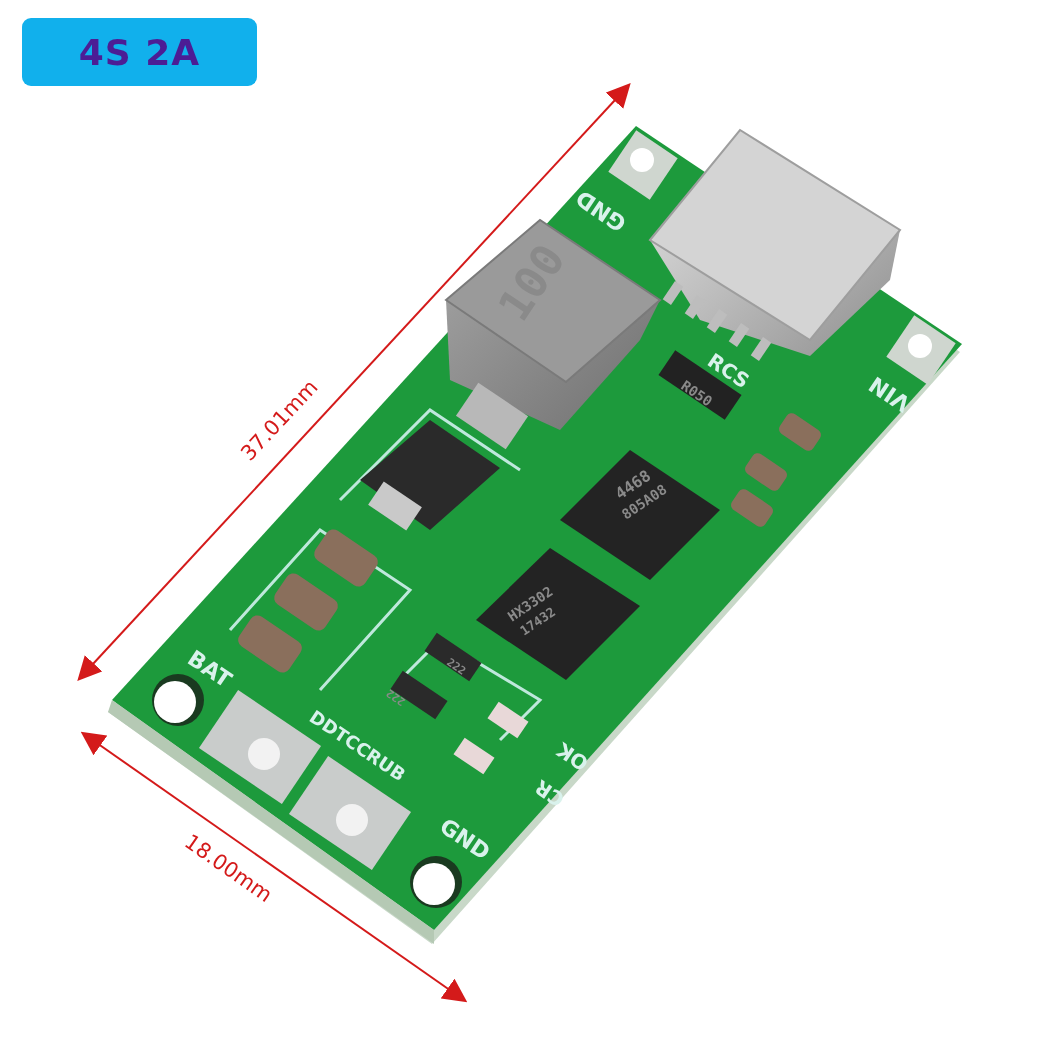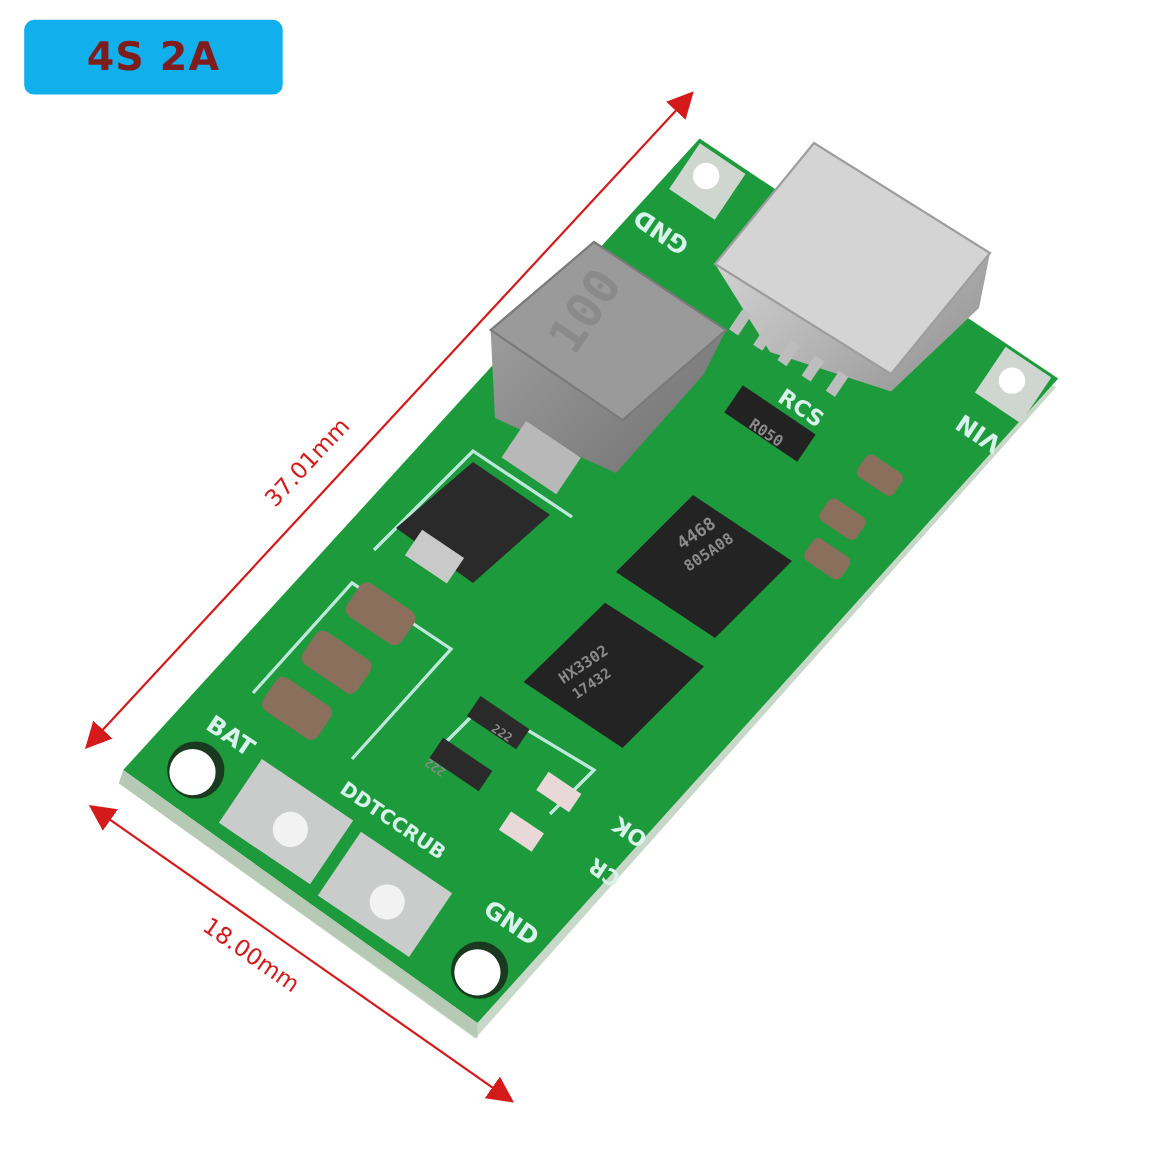--- a/index.html
+++ b/index.html
@@ -1,19 +1,19 @@
 <!DOCTYPE html>
 <html><head>
 <meta charset="utf-8">
 <style>
   html, body { margin:0; padding:0; background:#ffffff; }
   body { width:1056px; height:1056px; position:relative; overflow:hidden; font-family:"DejaVu Sans", sans-serif; }
   .badge {
     position:absolute; left:22px; top:18px; width:235px; height:68px;
-    background:#11b0ec; border-radius:9px; color:#7f1d1d;
+    background:#11b0ec; border-radius:9px; color:#4c1d95;
     display:flex; align-items:center; justify-content:center;
     font-family:"DejaVu Sans", sans-serif; font-weight:bold; font-size:36px; letter-spacing:1px;
   }
   svg { position:absolute; left:0; top:0; }
   .silk { font-family:"DejaVu Sans", sans-serif; font-weight:bold; fill:#d9f2ec; }
   .dim { font-family:"DejaVu Sans", sans-serif; fill:#d41a1a; font-size:21px; }
   .chiptext { font-family:"DejaVu Sans Mono", monospace; fill:#8a8a8a; font-weight:bold; }
 </style>
 </head>
 <body>

